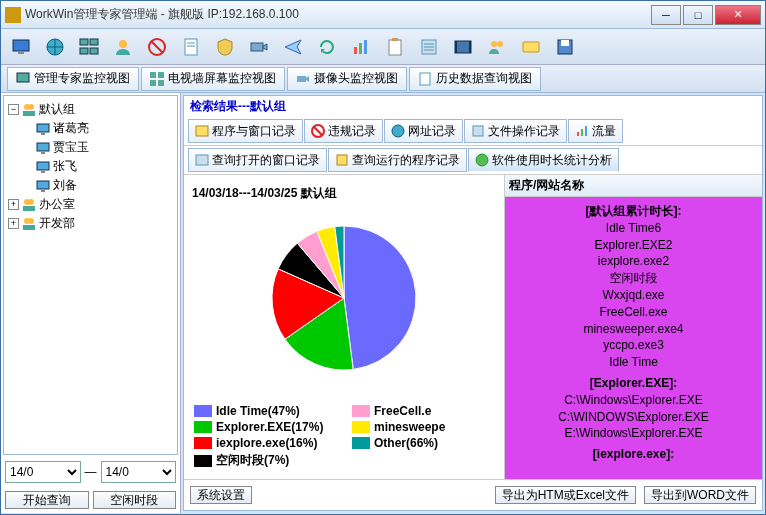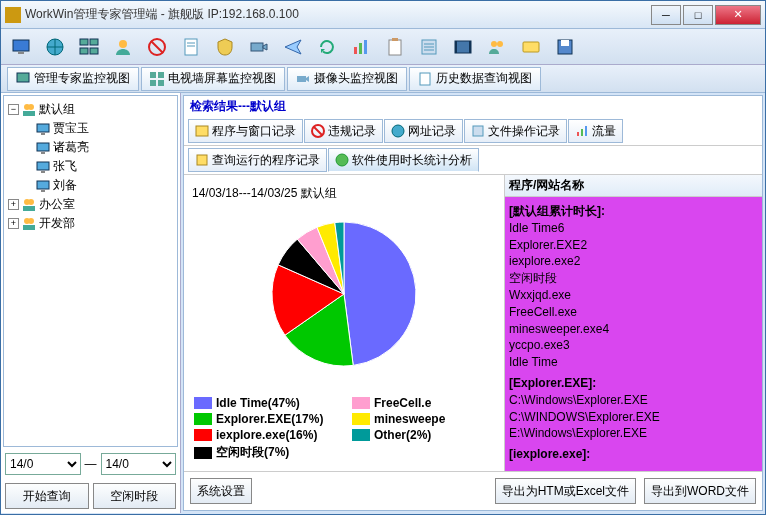--- a/index.html
+++ b/index.html
@@ -20,38 +20,38 @@
 .left{width:180px;background:#fff;border-right:1px solid #aac;display:flex;flex-direction:column}
 .tree{flex:1;padding:4px;overflow:auto;border:1px solid #9db9d8;margin:2px}
 .tree-item{display:flex;align-items:center;gap:3px;padding:1px 0;white-space:nowrap}
 .tree-item.root{font-weight:normal}
 .tree-child{margin-left:28px}
 .exp{width:11px;height:11px;border:1px solid #888;display:inline-flex;align-items:center;justify-content:center;font-size:9px;line-height:1;background:#fff}
 .ticon{width:14px;height:14px}
 .datepick{display:flex;gap:4px;padding:4px;align-items:center}
 .datepick select{flex:1;height:22px;border:1px solid #7a9;background:#fff}
 .leftbtns{display:flex;gap:4px;padding:4px}
-.btn{flex:1;height:26px;border:1px solid #888;background:linear-gradient(#fdfefe,#e3ebf4);display:flex;align-items:center;justify-content:center;cursor:default}
+.btn{flex:1;height:18px;border:1px solid #888;background:linear-gradient(#fdfefe,#e3ebf4);display:flex;align-items:center;justify-content:center;cursor:default}
 .right{flex:1;display:flex;flex-direction:column;background:#fff;margin:2px;border:1px solid #9db9d8;overflow:hidden}
 .search-res{padding:2px 6px;color:#00c;font-weight:bold}
 .subtabs{display:flex;flex-wrap:wrap;padding:2px 4px;gap:1px;border-bottom:1px solid #ccc}
 .stab{height:24px;padding:0 6px;display:flex;align-items:center;gap:3px;border:1px solid #9db9d8;background:linear-gradient(#fff,#e6eef8);white-space:nowrap}
 .stab.active{background:linear-gradient(#fff,#d0e4f5);border-bottom:1px solid #fff}
 .stab svg{width:14px;height:14px}
 .content{flex:1;display:flex;overflow:hidden}
 .chart-area{width:320px;padding:6px;display:flex;flex-direction:column}
-.chart-title{padding:4px 2px;font-weight:normal}
+.chart-title{padding:4px 2px;font-weight:bold}
 .pie-wrap{flex:1;display:flex;align-items:center;justify-content:center}
 .legend{display:grid;grid-template-columns:1fr 1fr;gap:2px 16px;padding:4px}
 .leg{display:flex;align-items:center;gap:4px;font-family:monospace;font-size:12px;font-weight:bold}
 .sw{width:18px;height:12px}
 .list-area{flex:1;border-left:1px solid #ccc;overflow:auto;background:#d946ef;font-family:"SimSun",monospace;font-size:12px}
 .list-hdr{padding:2px 4px;background:linear-gradient(#f4f8fd,#e0ecf8);border-bottom:1px solid #ccc;font-weight:bold}
 .list-body{padding:2px 4px}
-.list-body div{display:flex;justify-content:flex-start;white-space:nowrap;line-height:1.4}
+.list-body div{display:flex;justify-content:center;white-space:nowrap;line-height:1.4}
 .list-body .grp{font-weight:bold;margin-top:4px}
 .footer{display:flex;gap:8px;padding:6px;border-top:1px solid #ccc}
 .footer .btn{flex:0 0 auto;padding:0 6px}
 .footer .spacer{flex:1}
 </style>
 </head>
 <body>
 
 <div class="titlebar">
   <div class="icon"></div>
@@ -215,28 +215,28 @@
             <rect x="1" y="8" width="12" height="5" fill="#4a9"></rect>
           </svg>
           <span>默认组</span>
         </div>
       <div class="tree-child">
         <div class="tree-item">
             <svg class="ticon" viewBox="0 0 14 14">
               <rect x="1" y="2" width="12" height="8" fill="#5ad" stroke="#135"></rect>
               <rect x="5" y="11" width="4" height="2" fill="#888"></rect>
             </svg>
-            <span>贾宝玉</span>
+            <span>诸葛亮</span>
           </div>
         <div class="tree-item">
             <svg class="ticon" viewBox="0 0 14 14">
               <rect x="1" y="2" width="12" height="8" fill="#5ad" stroke="#135"></rect>
               <rect x="5" y="11" width="4" height="2" fill="#888"></rect>
             </svg>
-            <span>诸葛亮</span>
+            <span>贾宝玉</span>
           </div>
         <div class="tree-item">
             <svg class="ticon" viewBox="0 0 14 14">
               <rect x="1" y="2" width="12" height="8" fill="#5ad" stroke="#135"></rect>
               <rect x="5" y="11" width="4" height="2" fill="#888"></rect>
             </svg>
             <span>张飞</span>
           </div>
         <div class="tree-item">
             <svg class="ticon" viewBox="0 0 14 14">
@@ -307,20 +307,26 @@
       <div class="stab">
           <svg viewBox="0 0 14 14">
             <rect x="2" y="8" width="2" height="4" fill="#e55"></rect>
             <rect x="6" y="5" width="2" height="7" fill="#5b5"></rect>
             <rect x="10" y="2" width="2" height="10" fill="#59e"></rect>
           </svg>
           <span>流量</span>
         </div>
     </div>
     <div class="subtabs">
+      <div class="stab">
+          <svg viewBox="0 0 14 14">
+            <rect x="1" y="2" width="12" height="10" fill="#cde" stroke="#59b"></rect>
+          </svg>
+          <span>查询打开的窗口记录</span>
+        </div>
       <div class="stab">
           <svg viewBox="0 0 14 14">
             <rect x="2" y="2" width="10" height="10" fill="#fd6" stroke="#a82"></rect>
           </svg>
           <span>查询运行的程序记录</span>
         </div>
       <div class="stab active">
           <svg viewBox="0 0 14 14">
             <circle cx="7" cy="7" r="6" fill="#5b5" stroke="#293"></circle>
           </svg>
@@ -358,21 +364,21 @@
             <div class="leg">
               <span class="sw" style="background: rgb(255, 234, 0);"></span>
               <span>minesweepe</span>
             </div>
             <div class="leg">
               <span class="sw" style="background: rgb(255, 0, 0);"></span>
               <span>iexplore.exe(16%)</span>
             </div>
             <div class="leg">
               <span class="sw" style="background: rgb(0, 154, 154);"></span>
-              <span>Other(2%)</span>
+              <span>Other(66%)</span>
             </div>
             <div class="leg">
               <span class="sw" style="background: rgb(0, 0, 0);"></span>
               <span>空闲时段(7%)</span>
             </div>
             <div class="leg"></div>
           </div>
       </div>
       <div class="list-area">
         <div class="list-hdr">程序/网站名称</div>

